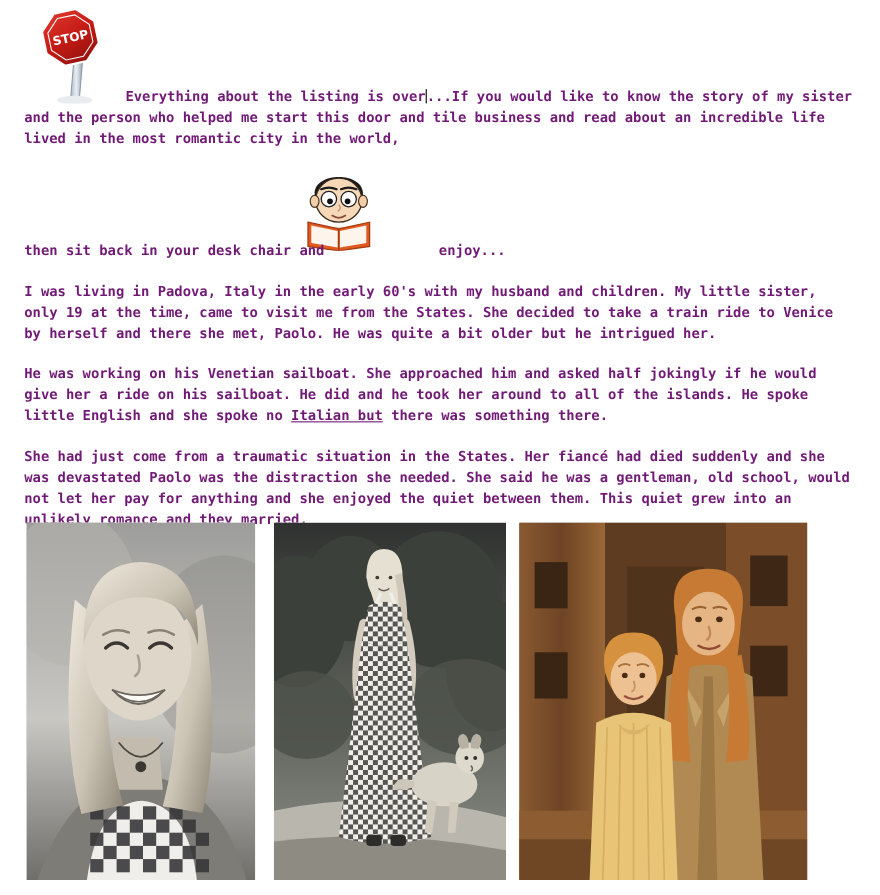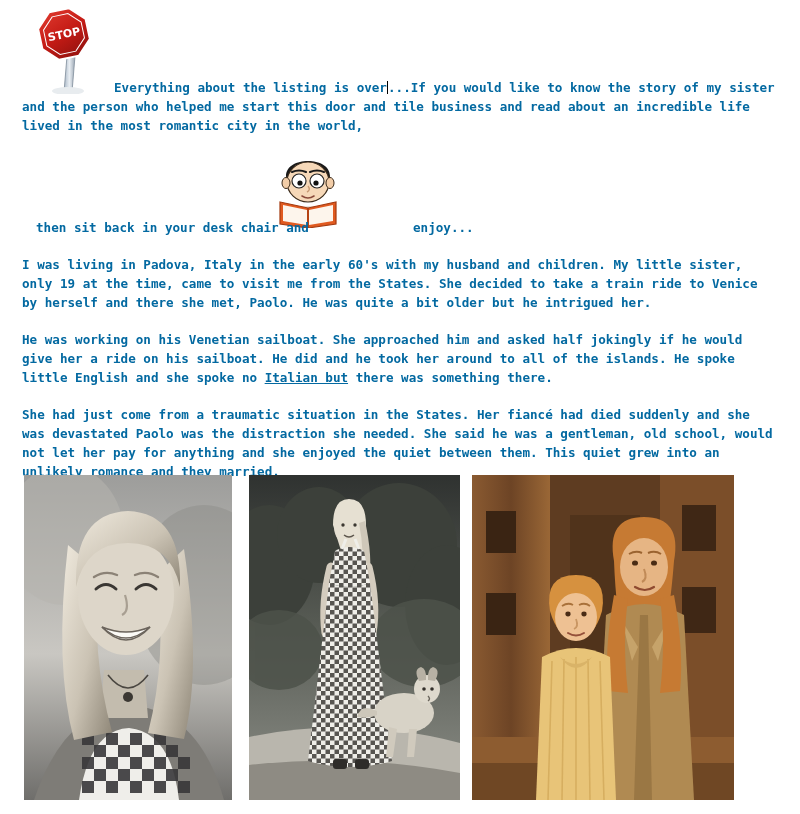--- a/index.html
+++ b/index.html
@@ -33,21 +33,21 @@
   }
   .stop-sign-svg { display: block; }
 
   
   .para {
     font-family: "DejaVu Sans Mono", monospace;
     font-size: 12.6px;
     line-height: 19px;
     font-weight: bold;
     letter-spacing: 0px;
-    color: #0369a1;
+    color: #701a75;
     margin: 0;
   }
   .first-para {
     position: absolute;
     left: 22px;
     top: 78px;
     width: 758px;
     text-indent: 92px;
   }
   .caret {
@@ -62,21 +62,21 @@
   
   .reader-wrap {
     position: absolute;
     left: 268px;
     top: 148px;
     width: 80px;
     height: 80px;
   }
   .then-line {
     position: absolute;
-    left: 36px;
+    left: 22px;
     top: 218px;
     width: 758px;
   }
   .then-line .gap {
     display: inline-block;
     width: 104px;
   }
 
   .block {
     position: absolute;

